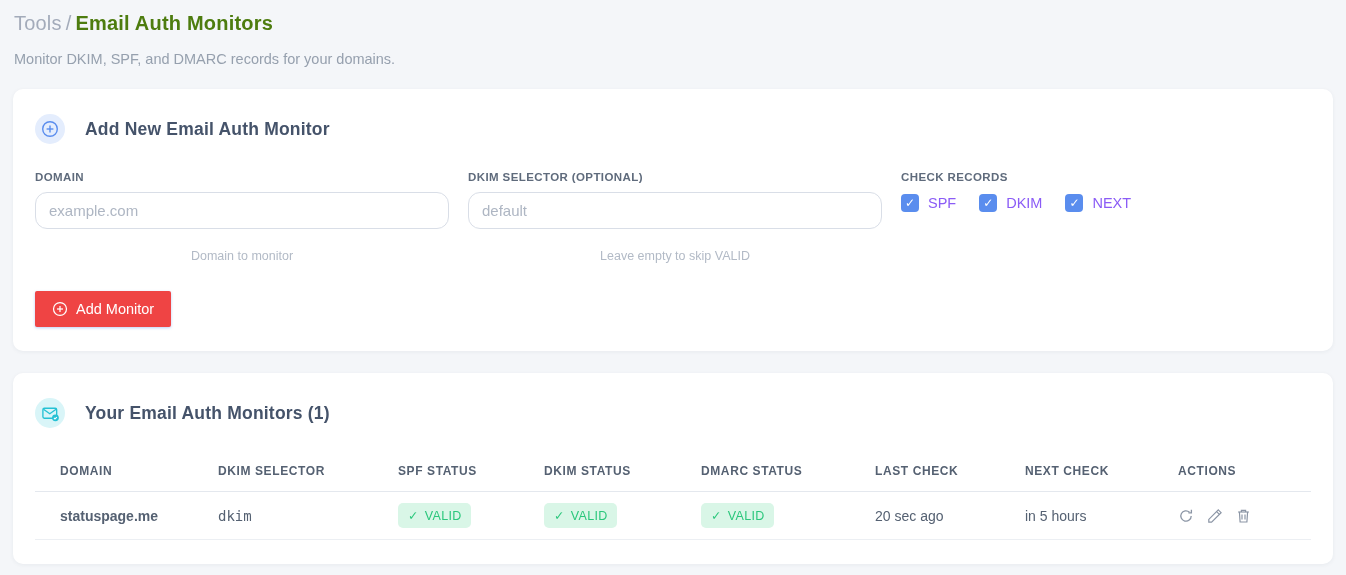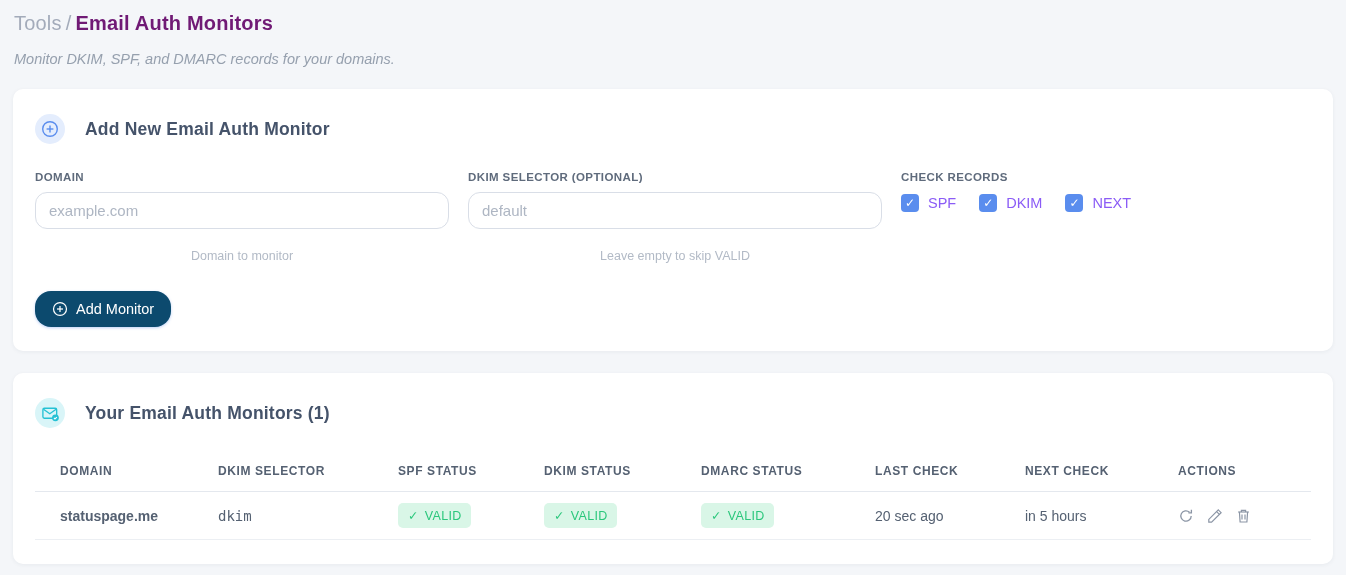--- a/index.html
+++ b/index.html
@@ -9,22 +9,22 @@
     font-family:"Liberation Sans","DejaVu Sans",sans-serif;
     color:#47536b;
     overflow:hidden;
   }
   .page{ padding:12px 13px 0 13px; }
 
   
   .breadcrumb-line{ padding-left:1px; font-size:20px; font-weight:700; letter-spacing:.2px; }
   .crumb-parent{ color:#a3abba; font-weight:400; cursor:pointer;margin-top:28px; }
   .crumb-sep{ color:#a3abba; font-weight:400; padding:0 4px; }
-  .crumb-current{ color:#701a75; font-weight:700; }
-  .page-subtitle{ margin-top:16px; padding-left:1px; font-size:14.5px; color:#96a0ae;font-style:italic; }
+  .crumb-current{ color:#4d7c0f; font-weight:700; }
+  .page-subtitle{ margin-top:16px; padding-left:1px; font-size:14.5px; color:#96a0ae; }
 
   
   .card{
     background:#ffffff;
     border-radius:10px;
     box-shadow:0 1px 4px rgba(40,50,70,.06);
     margin-top:22px;
     padding:25px 22px 24px 22px;
   }
   .card-header{ display:flex; align-items:center; gap:20px; }
@@ -55,21 +55,21 @@
   .check-options{ display:flex; align-items:center; gap:23px; margin-top:11px; }
   .check-option{ display:flex; align-items:center; gap:9px; cursor:pointer; }
   .checkbox{
     width:18px; height:18px; border-radius:4px; background:#5a8dee;
     color:#fff; font-size:12px; line-height:18px; text-align:center; font-weight:700;
   }
   .check-label{ font-size:14.5px; color:#8b5cf6; }
 
   .submit-btn{
     margin-top:28px; height:36px; padding:0 17px;
-    background:#0c4a6e; border:none; border-radius:16px;
+    background:#ef4444; border:none; border-radius:2px;
     color:#ffffff; font-size:14.5px; font-weight:400;
     display:inline-flex; align-items:center; gap:8px; cursor:pointer;
     font-family:"Liberation Sans","DejaVu Sans",sans-serif;
     box-shadow:0 1px 3px rgba(90,141,238,.4);
   }
 
   
   .monitors-table{ width:100%; border-collapse:collapse; table-layout:fixed; margin-top:24px; }
   .monitors-table th{
     text-align:left; font-size:12px; font-weight:700; color:#556172;

